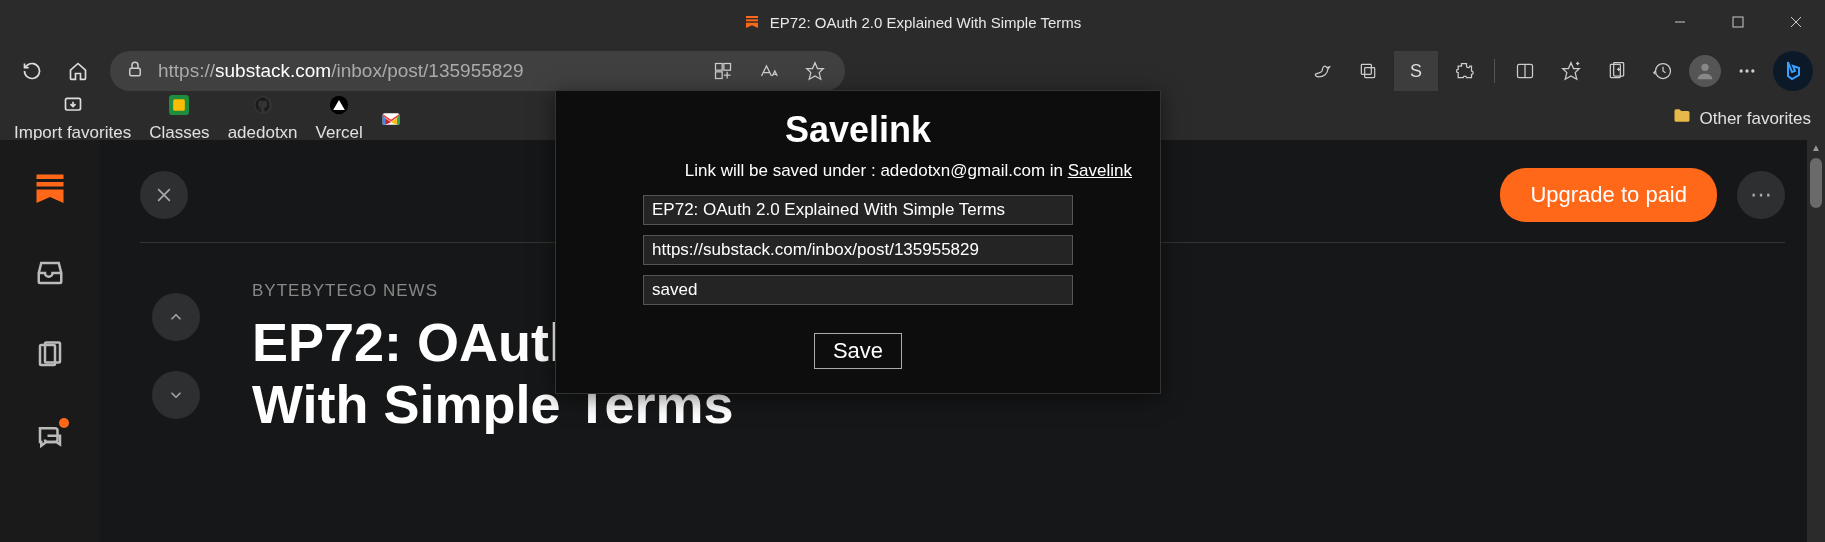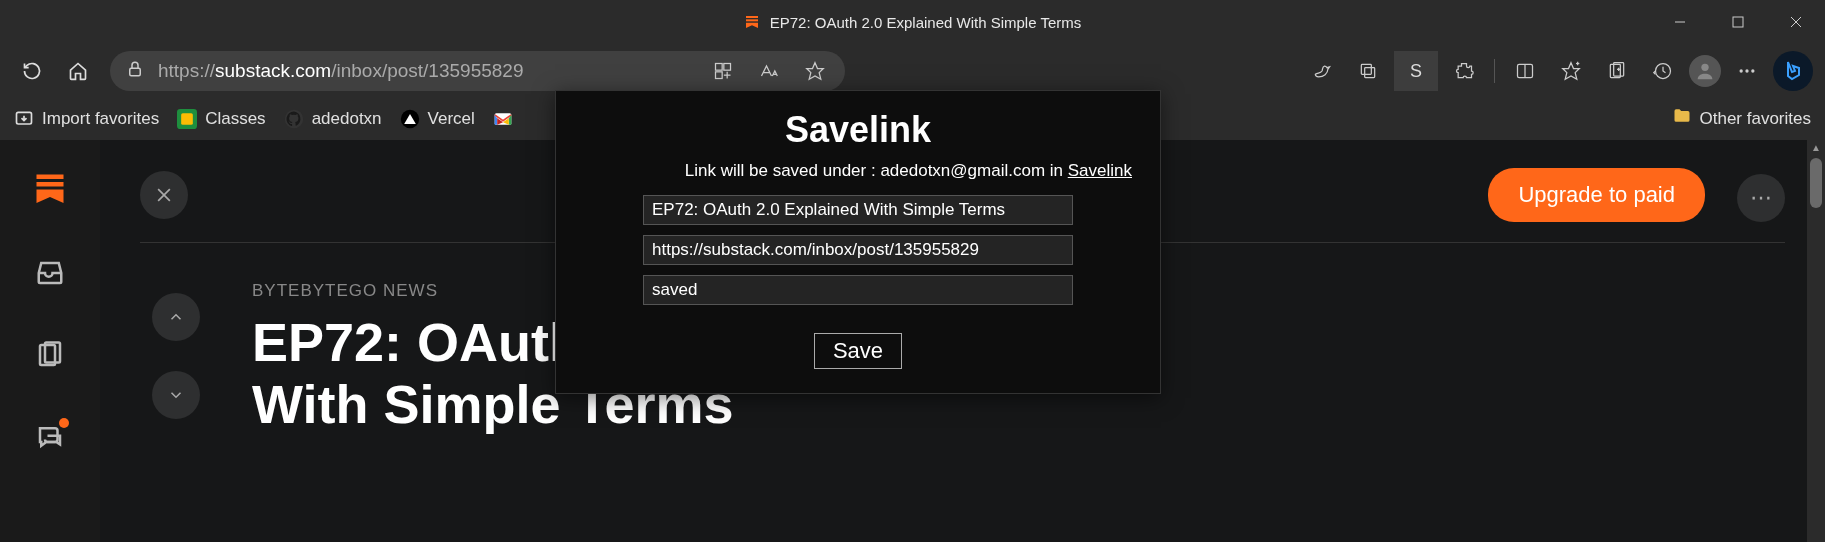--- a/index.html
+++ b/index.html
@@ -120,21 +120,21 @@
   background: #2b2b2b;
   border-bottom: 1px solid #2b2b2b;
   display: flex;
   align-items: center;
   padding: 0 14px;
   gap: 18px;
   font-size: 17px;
   color: #e0e0e0;
 }
 .bm-item {
-  display: flex; align-items: center; gap: 8px;
+  display: flex; align-items: center; gap: 8px; flex-direction: column;
 }
 .bm-item .bm-ico {
   width: 20px; height: 20px;
   display: inline-flex; align-items: center; justify-content: center;
 }
 .bm-right { margin-left: auto; display: flex; align-items: center; gap: 8px; }
 
 .content-area {
   display: flex;
   height: calc(542px - 44px - 54px - 42px);
@@ -171,21 +171,21 @@
   justify-content: space-between;
   padding-bottom: 20px;
   border-bottom: 1px solid #333;
 }
 .close-pill {
   width: 48px; height: 48px; border-radius: 50%;
   background: #2e2f30;
   display: flex; align-items: center; justify-content: center;
   color: #aaa;
 }
-.top-right { display: flex; align-items: flex-end; gap: 32px; }
+.top-right { display: flex; align-items: center; gap: 20px; }
 .upgrade-btn {
   background: #ff6719;
   color: #fff;
   border: none;
   border-radius: 26px;
   padding: 14px 30px;
   font-size: 22px;
   font-weight: 500;
 }
 .more-pill {

